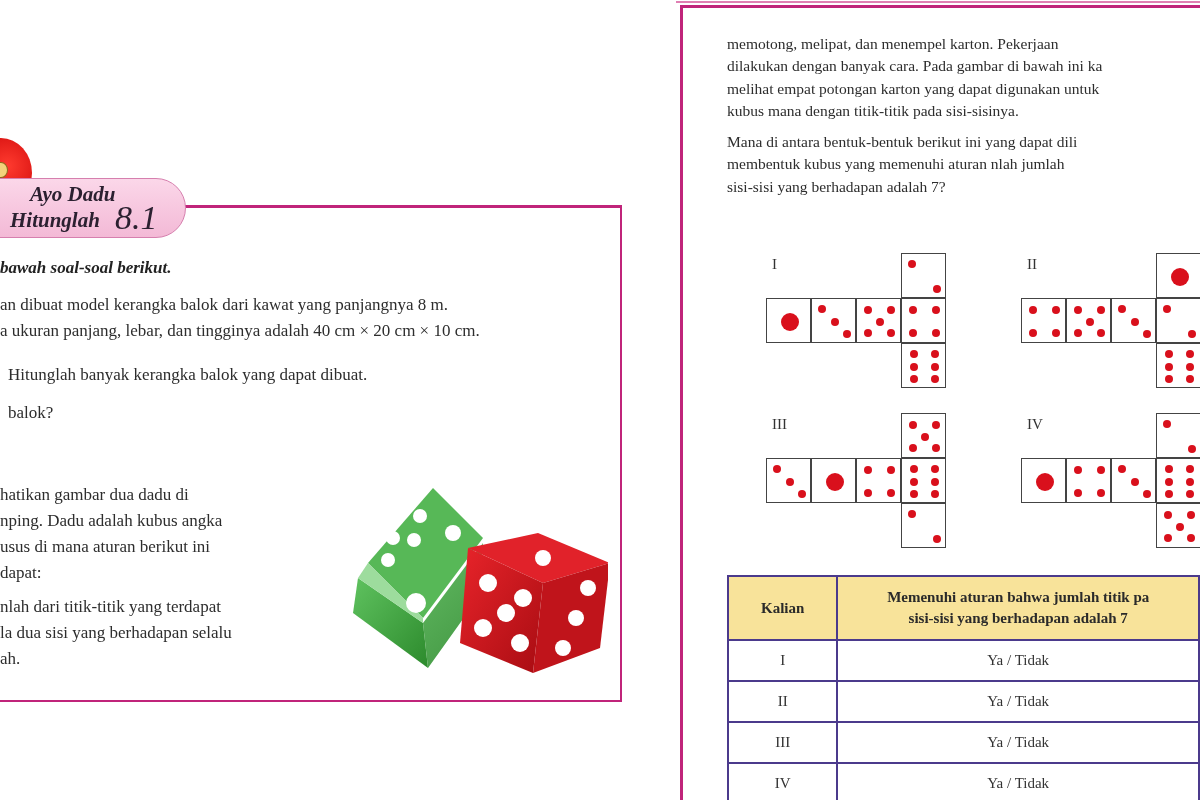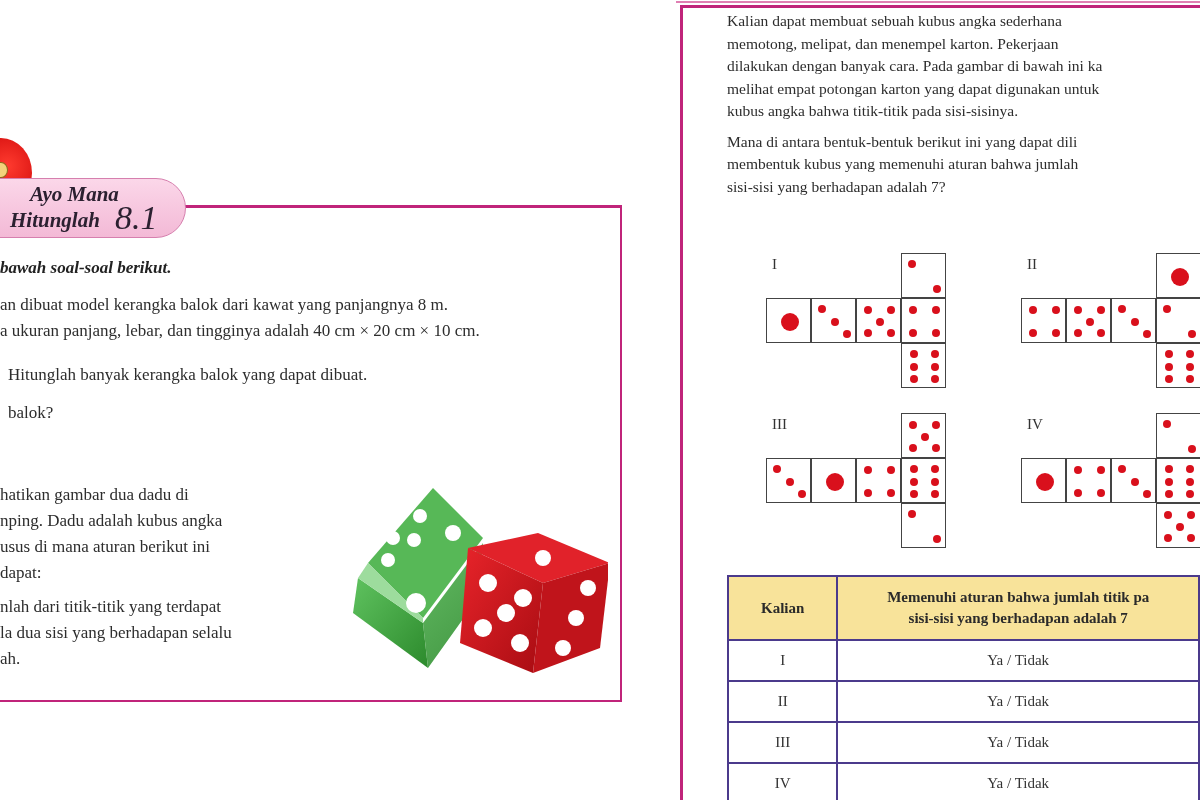--- a/index.html
+++ b/index.html
@@ -48,21 +48,21 @@
 </style>
 </head>
 <body>
 
 <div class="abs left-box"></div>
 <div class="abs left-box-line"></div>
 <div class="abs red-circle">
     <div class="inner"></div>
   </div>
 <div class="abs title-pill"></div>
-<div class="abs title-line1">Ayo Mana</div>
+<div class="abs title-line1">Ayo Dadu</div>
 <div class="abs title-line2">Hitunglah</div>
 <div class="abs title-num">8.1</div>
 
 <div class="abs instr">bawah soal-soal berikut.</div>
 
 <div class="abs ptext q-intro">
   <div>an dibuat model kerangka balok dari kawat yang panjangnya 8 m.</div>
   <div>a ukuran panjang, lebar, dan tingginya adalah 40 cm × 20 cm × 10 cm.</div>
 </div>
 <div class="abs ptext q-a">Hitunglah banyak kerangka balok yang dapat dibuat.</div>
@@ -122,29 +122,29 @@
     <circle cx="240" cy="110" r="8" fill="#fff"></circle>
       <circle cx="228" cy="140" r="8" fill="#fff"></circle>
     <circle cx="215" cy="170" r="8" fill="#fff"></circle>
   </g>
 </svg>
 
 <div class="abs right-box"></div>
 
 <div class="abs rtext" style="top:10px;">
   <p>
-    <span>Kalian dapat membuat sebuah kubus angka sederhana</span><br>
+    <br>
     <span>memotong, melipat, dan menempel karton. Pekerjaan</span><br>
     <span>dilakukan dengan banyak cara. Pada gambar di bawah ini ka</span><br>
     <span>melihat empat potongan karton yang dapat digunakan untuk</span><br>
-    <span>kubus angka bahwa titik-titik pada sisi-sisinya.</span>
+    <span>kubus mana dengan titik-titik pada sisi-sisinya.</span>
   </p>
   <p>
     <span>Mana di antara bentuk-bentuk berikut ini yang dapat dili</span><br>
-    <span>membentuk kubus yang memenuhi aturan bahwa jumlah</span><br>
+    <span>membentuk kubus yang memenuhi aturan nlah jumlah</span><br>
     <span>sisi-sisi yang berhadapan adalah 7?</span>
   </p>
 </div>
 
 <div class="abs net"></div>
 <div class="abs net"></div>
 <div class="abs net"></div>
 <div class="abs net"></div>
 
 <div class="abs net-label" style="left:772px;top:256px;">I</div>

